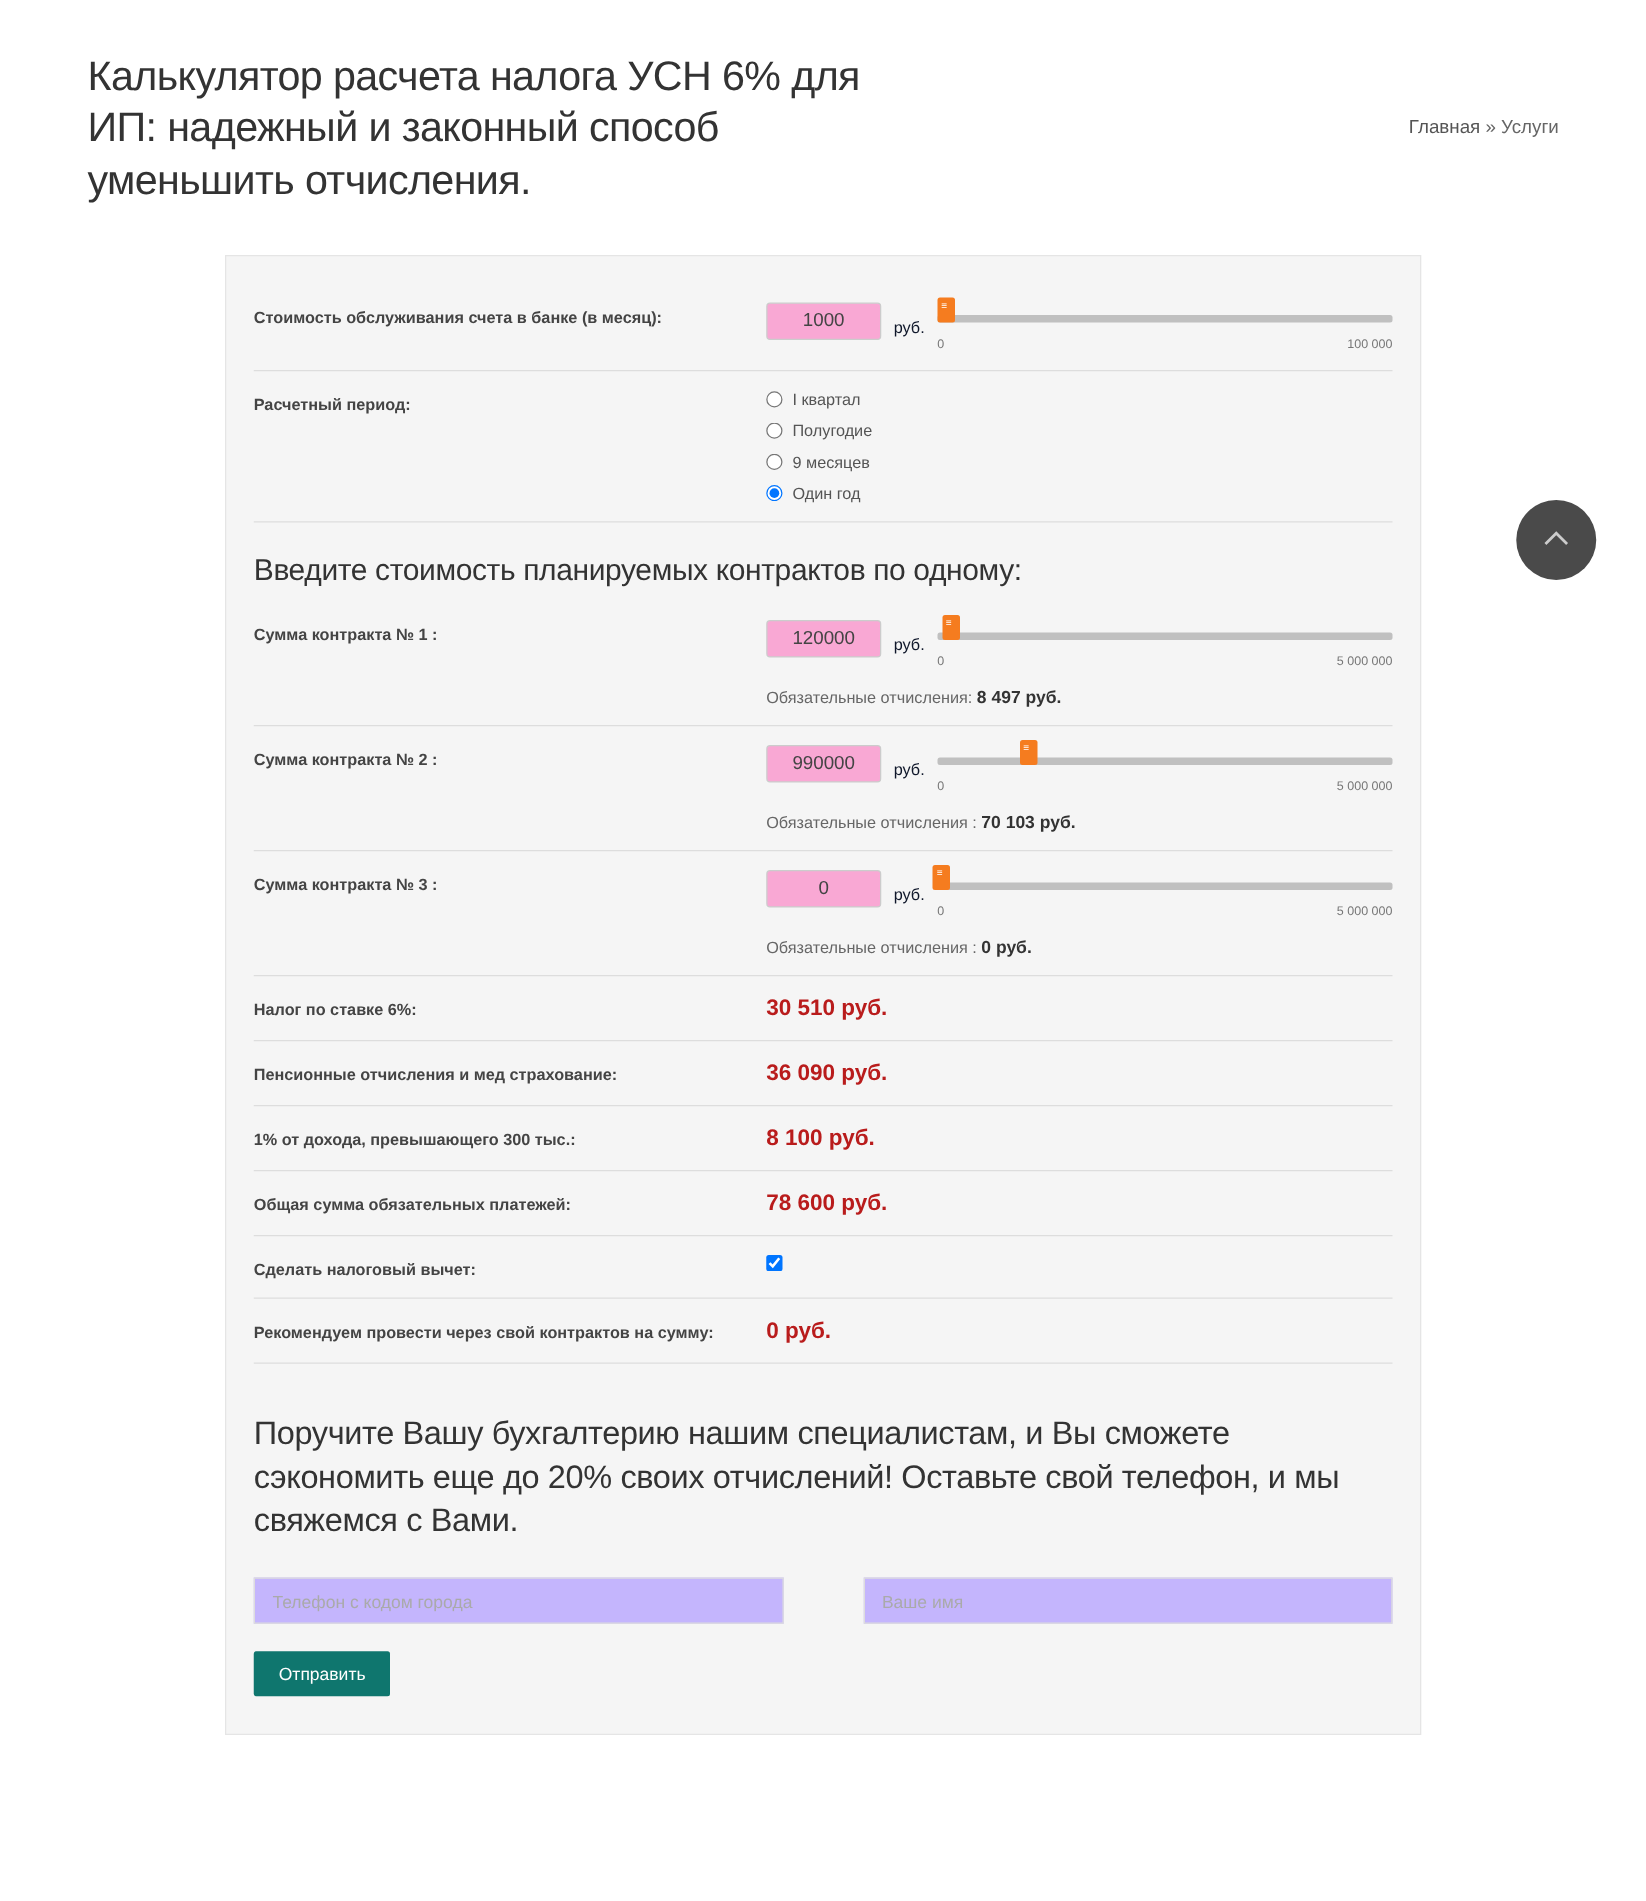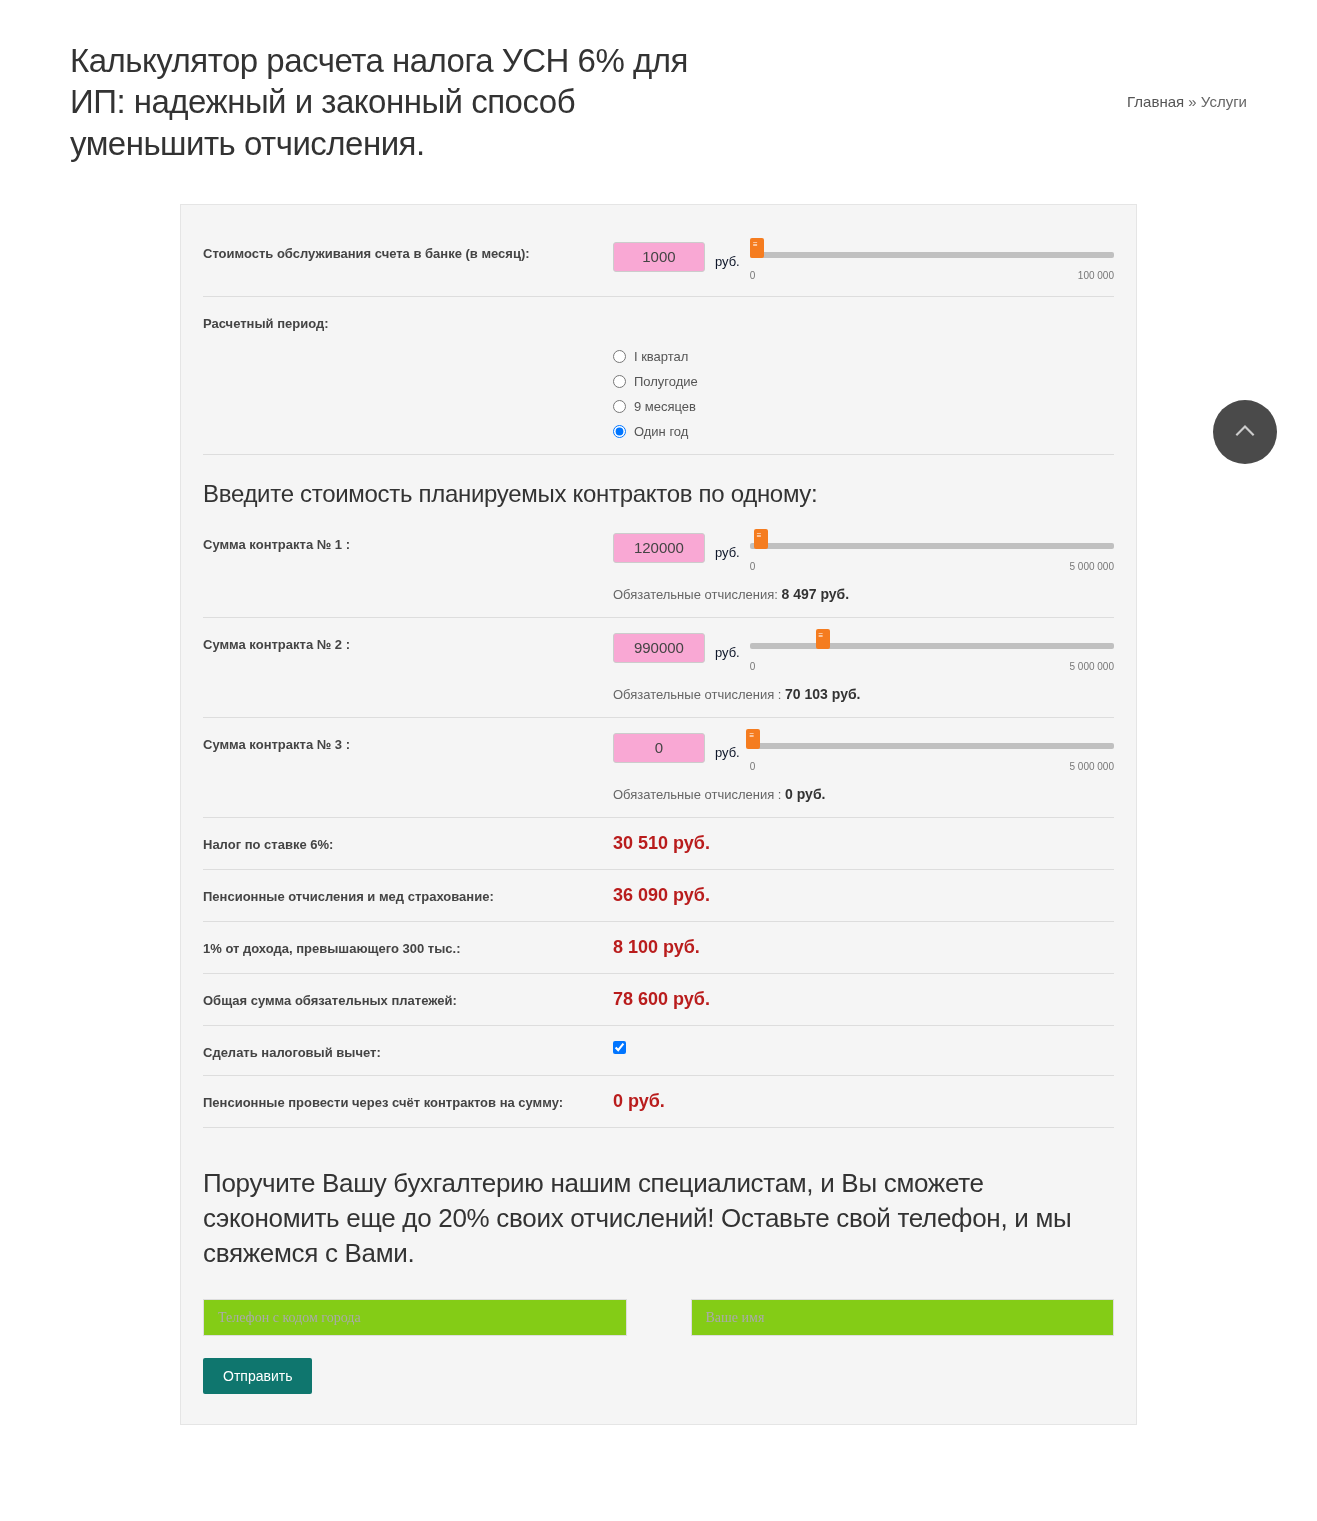--- a/index.html
+++ b/index.html
@@ -19,26 +19,26 @@
 .unit { font-size: 13px; color: #0f172a; align-self: center; }
 .slider-wrap { flex: 1; min-width: 300px; }
 .slider-track { position: relative; height: 30px; }
 .track-bar { position: absolute; left: 0; right: 0; top: 10px; height: 6px; background: #c0c0c0; border-radius: 2px; }
 .thumb { position: absolute; top: -4px; width: 14px; height: 20px; background: #f57c1f; border-radius: 2px; transform: translateX(-50%); }
 .thumb::after { content: "≡"; color: #fff; font-size: 8px; position: absolute; top: 3px; left: 3px; line-height: 8px; }
 .range-labels { display: flex; justify-content: space-between; font-size: 10px; color: #777; margin-top: -2px; }
 .deduct-line { width: 100%; font-size: 13px; color: #666; margin-top: 6px; }
 .deduct-line b { color: #333; font-size: 14px; }
 .section-title { font-size: 24px; font-weight: 300; color: #333; padding: 25px 0 10px 0; letter-spacing: -0.3px; }
-.radio-group { display: flex; flex-direction: column; gap: 10px; margin-top: 37px; }
+.radio-group { display: flex; flex-direction: column; gap: 10px; }
 .radio-item { display: flex; align-items: center; gap: 8px; font-size: 13px; color: #555; }
 .radio-item input { margin: 0; }
 .cta-title { font-size: 26px; font-weight: 300; color: #333; line-height: 1.35; padding: 38px 0 28px 0; letter-spacing: -0.3px; }
 .form-row { display: flex; gap: 64px; margin-bottom: 22px; }
-.text-input { width: 452px; height: 37px; border: 1px solid #ddd; background: #84cc16; padding: 0 14px; font-size: 14px; color: #444; font-family: Liberation Serif, serif; }
+.text-input { width: 452px; height: 37px; border: 1px solid #ddd; background: #c4b5fd; padding: 0 14px; font-size: 14px; color: #444; }
 .text-input::placeholder { color: #aaa; }
 .submit-btn { background: #0f766e; color: #fff; border: none; padding: 10px 20px; font-size: 14px; cursor: pointer; border-radius: 2px; }
 .scroll-top { position: absolute; right: 40px; top: 400px; width: 64px; height: 64px; border-radius: 50%; background: #4a4a4a; display: flex; align-items: center; justify-content: center; cursor: pointer; }
 .scroll-top svg { width: 26px; height: 26px; fill: none; stroke: #ccc; stroke-width: 2; }
 .chk { margin: 0; }
 </style>
 </head>
 <body>
 
 <div class="container">
@@ -173,21 +173,21 @@
     </div>
 
     <div class="row">
       <div class="label-col">Сделать налоговый вычет:</div>
       <div class="val-col">
           <input type="checkbox" class="chk" checked="" style="">
         </div>
     </div>
 
     <div class="row last-underline">
-      <div class="label-col">Пенсионные провести через счёт контрактов на сумму:</div>
+      <div class="label-col">Рекомендуем провести через свой контрактов на сумму:</div>
       <div class="val-col simple">0 руб.</div>
     </div>
 
     <div class="cta-title">Поручите Вашу бухгалтерию нашим специалистам, и Вы сможете сэкономить еще до 20% своих отчислений! Оставьте свой телефон, и мы свяжемся с Вами.</div>
 
     <div class="form-row">
       <input class="text-input" placeholder="Телефон с кодом города" style="">
       <input class="text-input" placeholder="Ваше имя" style="">
     </div>
 

